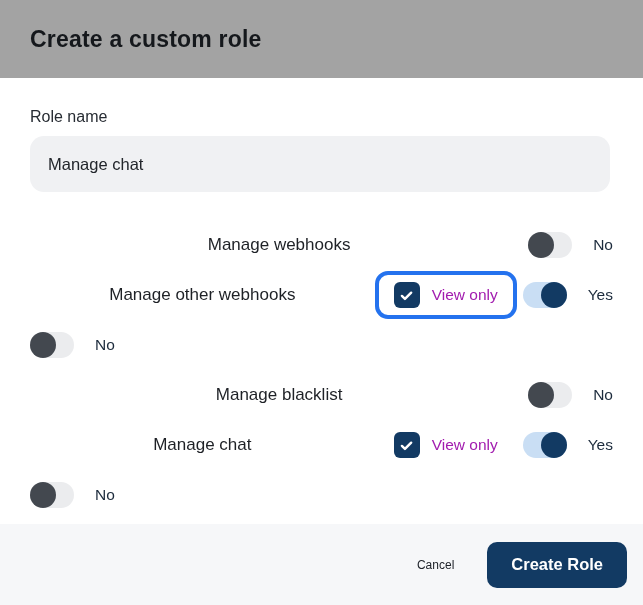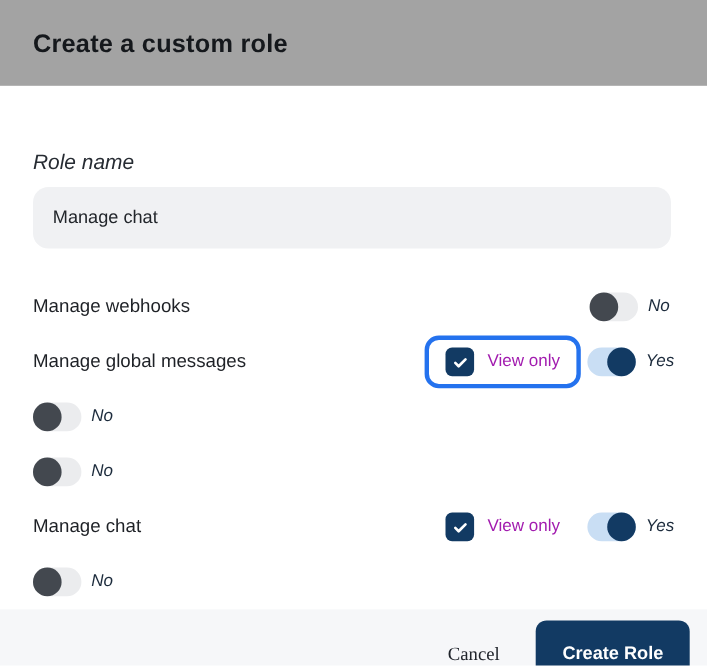--- a/index.html
+++ b/index.html
@@ -11,76 +11,76 @@
     overflow:hidden;
   }
   .header {
     background:#a3a3a3;
     height:78px; flex:0 0 78px;
     display:flex; align-items:center;
     padding:0 30px;
   }
   .title { font-size:23px; font-weight:700; color:#15181c; letter-spacing:.2px; }
   .content { flex:1 1 auto; padding:0 30px; }
-  .field-label { margin-top:60px; font-size:19px; color:#272c33;font-style:italic; }
+  .field-label { margin-top:30px; font-size:16px; color:#272c33; }
   .role-input {
     margin-top:10px; width:580px; height:56px;
     background:#f0f1f3; border:none; outline:none;
     border-radius:14px; padding:0 18px;
     font-family:"Liberation Sans", sans-serif;
     font-size:16.5px; color:#22262b;
     display:block;
   }
   .rows { margin-top:28px; }
-  .row { height:50px; display:flex; align-items:center; }
+  .row { height:50px; display:flex; align-items:center;text-align:center; }
   .row-label { flex:1 1 auto; font-size:17px; color:#1e2126; }
   .viewonly {
     display:inline-flex; align-items:center; gap:12px;
     padding:7px 15px; border:4px solid transparent;
     border-radius:13px; margin-right:6px;
   }
   .viewonly.highlighted { border-color:#2472ee; }
   .checkbox {
     width:26px; height:26px; border-radius:6px;
     background:#123a63; display:inline-flex;
     align-items:center; justify-content:center;
     cursor:pointer;
   }
   .checkbox svg { width:17px; height:17px; }
   .checkbox svg path {
     stroke:#ffffff; stroke-width:3.4; fill:none;
     stroke-linecap:round; stroke-linejoin:round;
   }
   .viewonly-label { font-size:15.5px; color:#a21caf; }
-  .toggle-group { display:inline-flex; align-items:center; gap:9px; min-width:77px;font-style:italic; }
+  .toggle-group { display:inline-flex; align-items:center; gap:21px; min-width:77px; }
   .toggle {
     position:relative; width:44px; height:26px;
     border-radius:13px; cursor:pointer; flex:0 0 44px;
   }
   .toggle.off { background:#ebecee; }
   .toggle.on  { background:#c9def4; }
   .knob {
     position:absolute; top:0; width:26px; height:26px; border-radius:50%;
   }
   .toggle.off .knob { left:0; background:#43484f; }
   .toggle.on  .knob { right:0; background:#123a63; }
   .toggle-label { font-size:15.5px; color:#1c2b3c; }
   .footer {
     background:#f6f7f9; height:81px; flex:0 0 81px;
     display:flex; align-items:center; justify-content:flex-end;
     gap:33px; padding-right:16px;
   }
   .cancel-btn {
     background:none; border:none; cursor:pointer;
-    font-family:Liberation Serif, serif;
-    font-size:17px; color:#20242b;
+    font-family:Liberation Sans, sans-serif;
+    font-size:12px; color:#20242b;
   }
   .create-btn {
     background:#123a63; border:none; cursor:pointer;
-    border-radius:10px; height:62px; padding:0 24px;
+    border-radius:10px; height:46px; padding:0 24px;
     font-family:"Liberation Sans", sans-serif;
     font-size:16.5px; font-weight:700; color:#ffffff;
   }
 </style>
 </head>
 <body>
 
 <div class="header">
   <div class="title">Create a custom role</div>
 </div>
@@ -92,21 +92,21 @@
       <div class="row">
         <span class="row-label">Manage webhooks</span>
         <span class="toggle-group">
           <span class="toggle off">
             <span class="knob"></span>
           </span>
           <span class="toggle-label">No</span>
         </span>
       </div>
       <div class="row">
-        <span class="row-label">Manage global messages</span>
+        <span class="row-label">Manage other webhooks</span>
         <span class="viewonly highlighted">
           <span class="checkbox">
             <svg viewBox="0 0 24 24">
               <path d="M5.5 12.6l4.3 4.3L18.6 8"></path>
             </svg>
           </span>
           <span class="viewonly-label">View only</span>
         </span>
         <span class="toggle-group">
           <span class="toggle on">
@@ -117,20 +117,21 @@
       </div>
       <div class="row">
         <span class="toggle-group">
           <span class="toggle off">
             <span class="knob"></span>
           </span>
           <span class="toggle-label">No</span>
         </span>
       </div>
       <div class="row">
+        <span class="row-label">Manage blacklist</span>
         <span class="toggle-group">
           <span class="toggle off">
             <span class="knob"></span>
           </span>
           <span class="toggle-label">No</span>
         </span>
       </div>
       <div class="row">
         <span class="row-label">Manage chat</span>
         <span class="viewonly">

